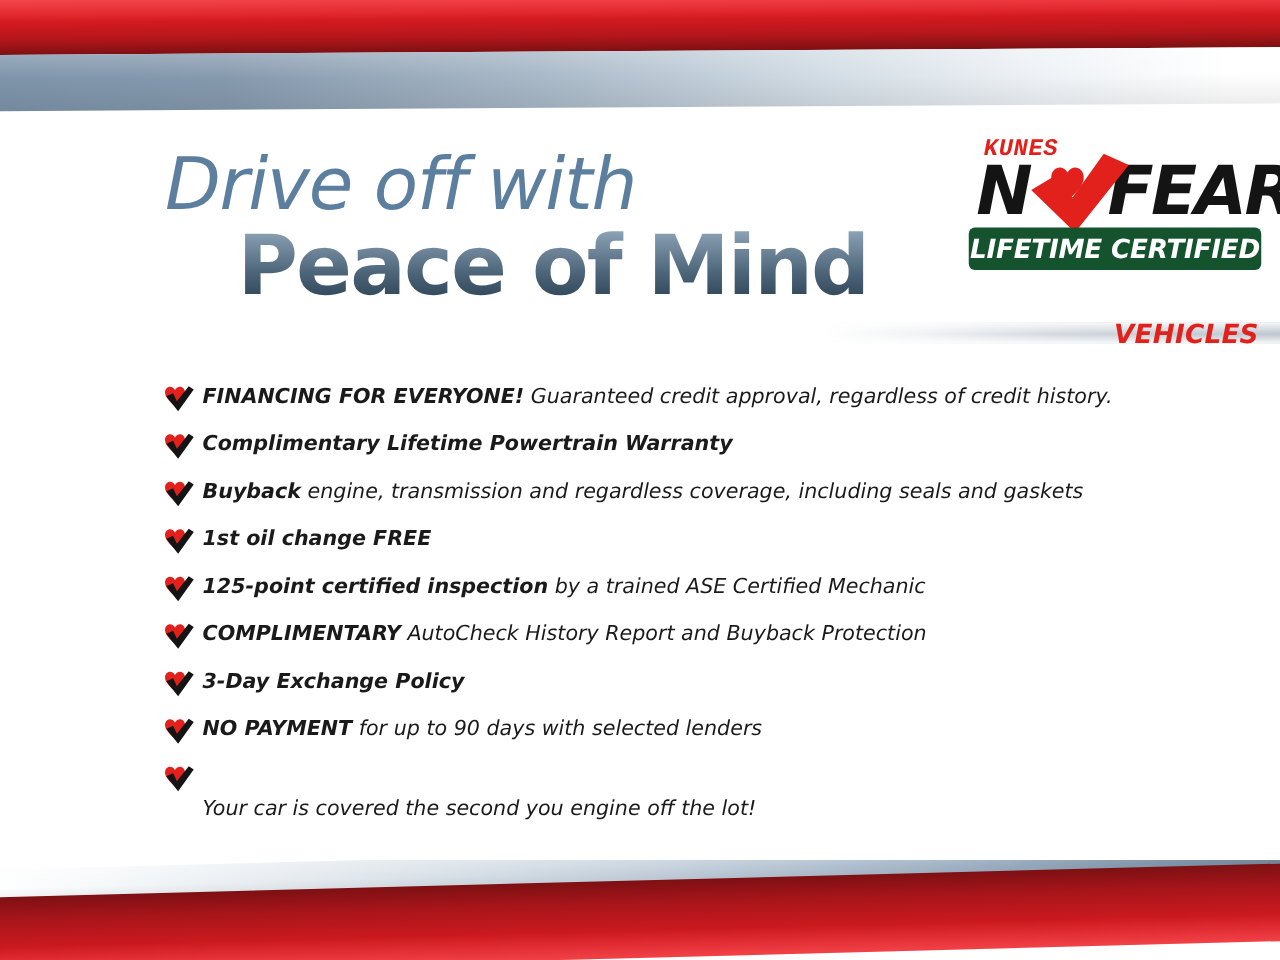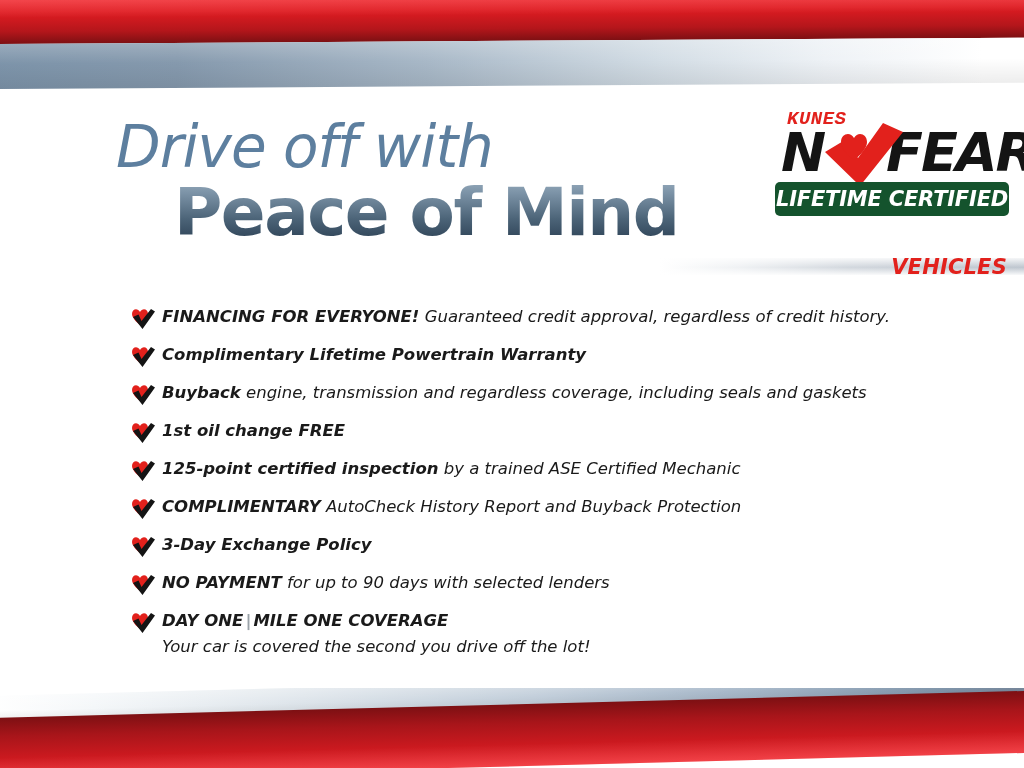--- a/index.html
+++ b/index.html
@@ -89,21 +89,21 @@
     position: absolute;
     bottom: 0; left: 0;
     width: 100%;
     height: 35%;
     background: linear-gradient(to top, rgba(255,255,255,0.16), rgba(255,255,255,0));
   }
 
   
   .headline {
     position: absolute;
-    left: 116px;
+    left: 132px;
     top: 118px;
     width: 620px;
   }
   .headline-line1 {
     font-family: "DejaVu Sans", sans-serif;
     font-style: italic;
     font-weight: 400;
     font-size: 58px;
     line-height: 58px;
     letter-spacing: -1px;
@@ -396,25 +396,22 @@
       <span class="strong">NO PAYMENT</span><span> for up to 90 days with selected lenders</span>
     </div>
   </div>
 
   <div>
     <div class="benefit-row" style="margin-bottom:0;">
       <svg class="benefit-icon" viewBox="0 0 26 24">
         <path d="M2 7 C2 2, 7.5 0.5, 10 5 C12.5 0.5, 18 2, 18 7 C18 12, 10 18, 10 18 C10 18, 2 12, 2 7 Z" fill="#e2211c"></path>
         <path d="M3 10 L8.5 7.5 L11.5 14 L21 2 L25 4.5 L12.5 22 Z" fill="#141414"></path>
       </svg>
-      <div class="benefit-text">
-        <span class="strong">DAY ONE</span><span class="sep">|</span><span class="strong">MILE ONE COVERAGE</span>
-      </div>
-    </div>
-    <div class="benefit-sub">Your car is covered the second you drive off the lot!</div>
+    </div>
+    <div class="benefit-sub">Your car is covered the second you engine off the lot!</div>
   </div>
 
 </div>
 
 <div class="bottom-banner">
   <div class="bottom-gray">
     <div class="bottom-gray-shade"></div>
   </div>
   <div class="bottom-red">
     <div class="bottom-red-gloss"></div>

